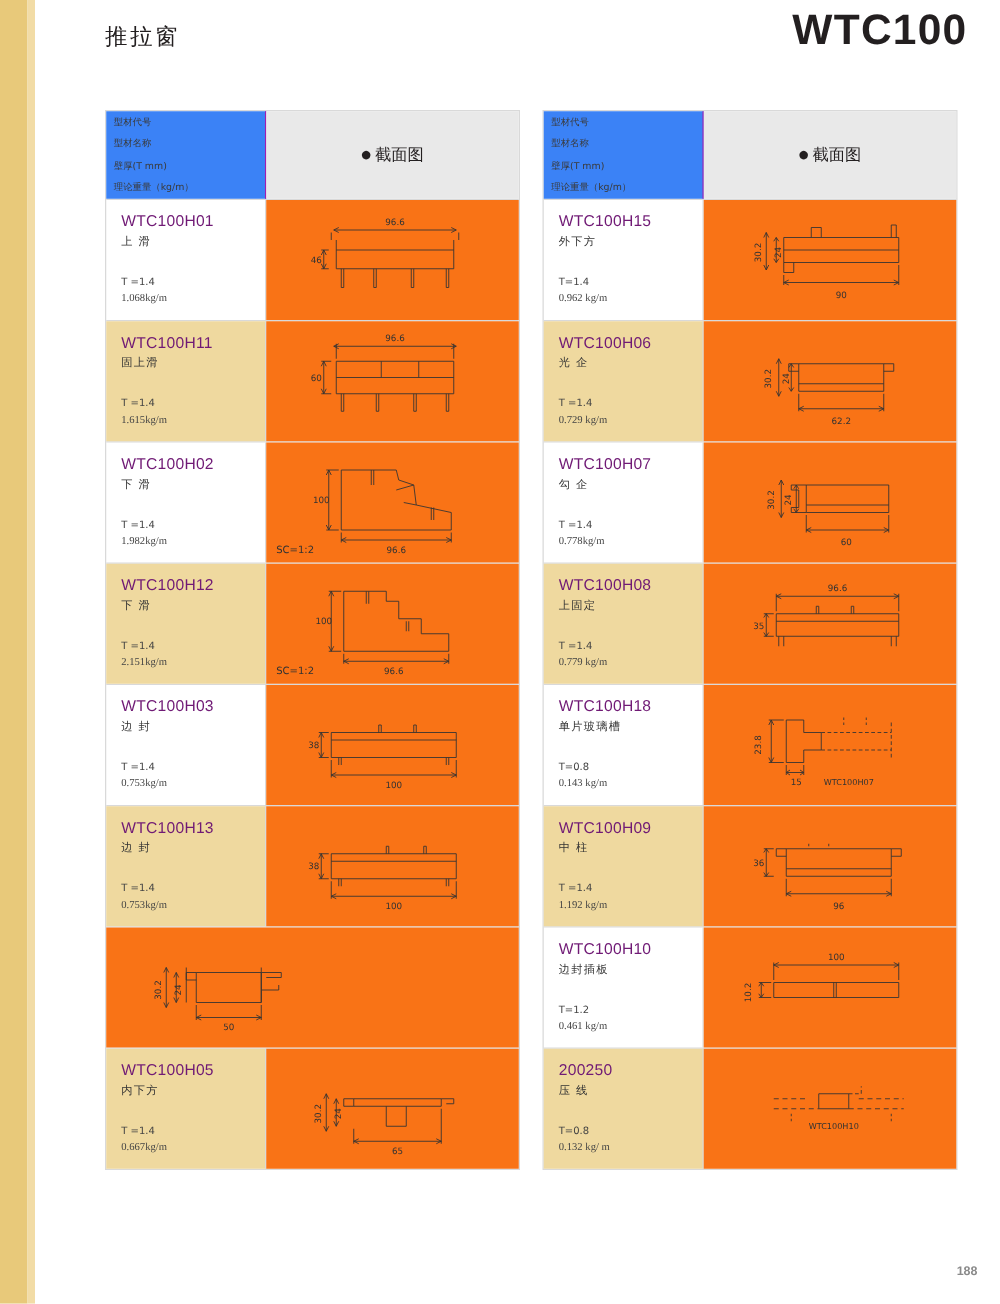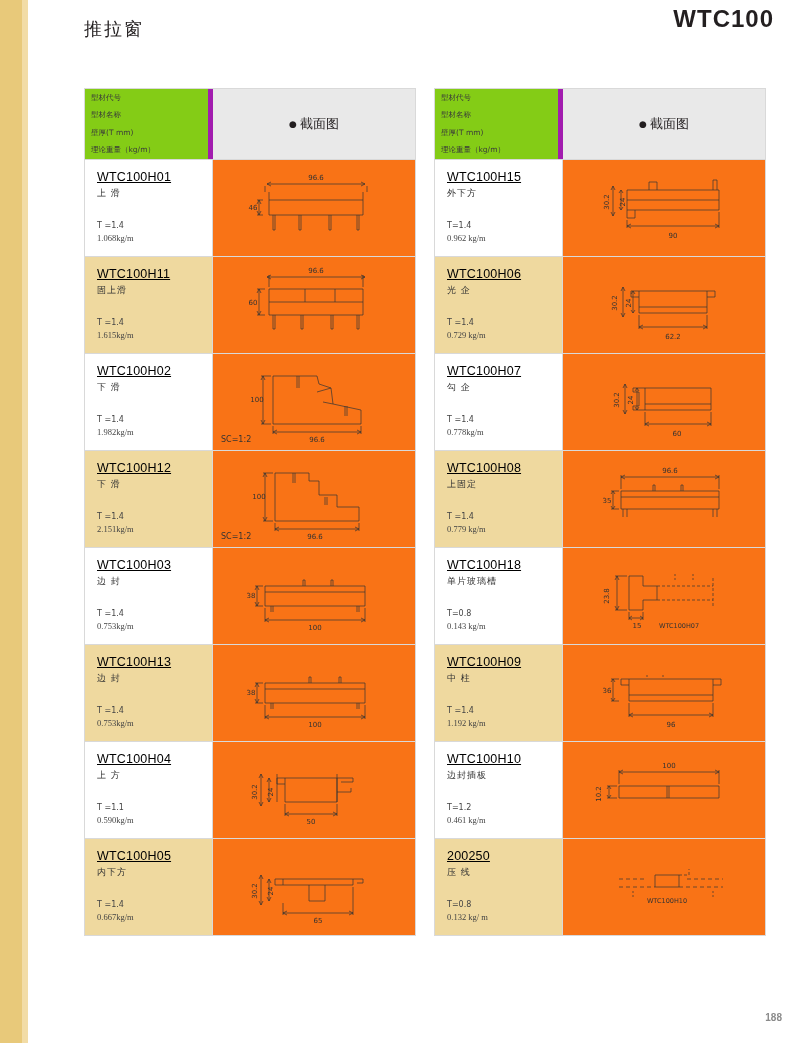--- a/index.html
+++ b/index.html
@@ -25,42 +25,42 @@
   .header{
     position:absolute;left:56px;top:11px;width:690px;height:44px;
   }
   .header-title{
     position:absolute;left:0;top:6px;
     font-size:18px;color:#231f20;letter-spacing:2px;
     font-family:"DejaVu Sans", sans-serif;
   }
   .header-code{
     position:absolute;right:0;top:-6px;
-    font-size:24px;font-weight:bold;color:#231f20;
+    font-size:34px;font-weight:bold;color:#231f20;
     letter-spacing:1px;
     font-family:"Liberation Sans", sans-serif;
   }
   .columns{
     position:absolute;left:56px;top:88px;width:690px;
   }
   .col{
     position:absolute;top:0;width:332px;
     border:1px solid #d9d9d9;
     box-sizing:border-box;
   }
   .col-left{left:0;}
   .col-right{left:350px;}
 
   
   .thead{
     display:flex;height:70px;border-bottom:1px solid #d9d9d9;
   }
   .thead-left{
-    width:128px;background:#84cc16;box-sizing:border-box;
-    border-right:5px solid #a21caf;
+    width:128px;background:#3b82f6;box-sizing:border-box;
+    border-right:1px solid #a21caf;
     display:flex;flex-direction:column;justify-content:space-between;
     padding:4px 6px;
   }
   .thead-left div{
     font-size:7.5px;color:#3a3a3a;line-height:1.35;
     font-family:"DejaVu Sans", sans-serif;
   }
   .thead-right{
     flex:1;background:#e9e9e9;
     display:flex;align-items:center;justify-content:center;
@@ -75,24 +75,23 @@
   }
   .row:last-child{border-bottom:none;justify-content:center;}
   .row .info{
     width:128px;box-sizing:border-box;
     border-right:1px solid #d9d9d9;
     padding:10px 10px 8px 12px;
     position:relative;
   }
   .row.shade .info{background:#efd99f;}
   .row .info .code{
-    font-size:12.5px;color:#000000;letter-spacing:.2px;
+    font-size:12.5px;color:#701a75;letter-spacing:.2px;
     margin-bottom:3px;
     font-family:"Liberation Sans", sans-serif;
-    text-decoration:underline;
   }
   .row .info .name{
     font-size:9px;color:#333;letter-spacing:1px;
     font-family:"DejaVu Sans", sans-serif;
   }
   .row .info .t{
     position:absolute;left:12px;bottom:26px;
     font-size:8px;color:#444;
     font-family:"DejaVu Sans", sans-serif;
   }
@@ -303,26 +302,20 @@
               <path d="M52 72 L152 72 M52 72 l4 -2 M52 72 l4 2 M152 72 l-4 -2 M152 72 l-4 2"></path>
               <path d="M52 60 L52 74 M152 60 L152 74"></path>
             </g>
             <text class="dimv" x="38" y="50" text-anchor="middle">38</text>
             <text class="dim" x="102" y="82" text-anchor="middle">100</text>
           </svg>
         </div>
       </div>
 
       <div class="row">
-        <div class="info">
-          <div class="code">WTC100H04</div>
-          <div class="name">上 方</div>
-          <div class="t">T =1.1</div>
-          <div class="w">0.590kg/m</div>
-        </div>
         <div class="fig">
           <svg width="204" height="96" viewBox="0 0 204 96">
             <g stroke="#333" stroke-width="0.7" fill="none">
               <path d="M72 36 L124 36 L124 60 L72 60 Z"></path>
               <path d="M124 36 L140 36 L140 40 L128 40"></path>
               <path d="M124 50 L138 50 L138 46"></path>
               <path d="M72 36 L64 36 L64 42 L72 42"></path>
               <path d="M56 36 L56 60 M56 36 l-2 4 M56 36 l2 4 M56 60 l-2 -4 M56 60 l2 -4"></path>
               <path d="M64 32 L64 60 M124 32 L124 60"></path>
               <path d="M48 32 L48 64 M48 32 l-2 4 M48 32 l2 4 M48 64 l-2 -4 M48 64 l2 -4"></path>

